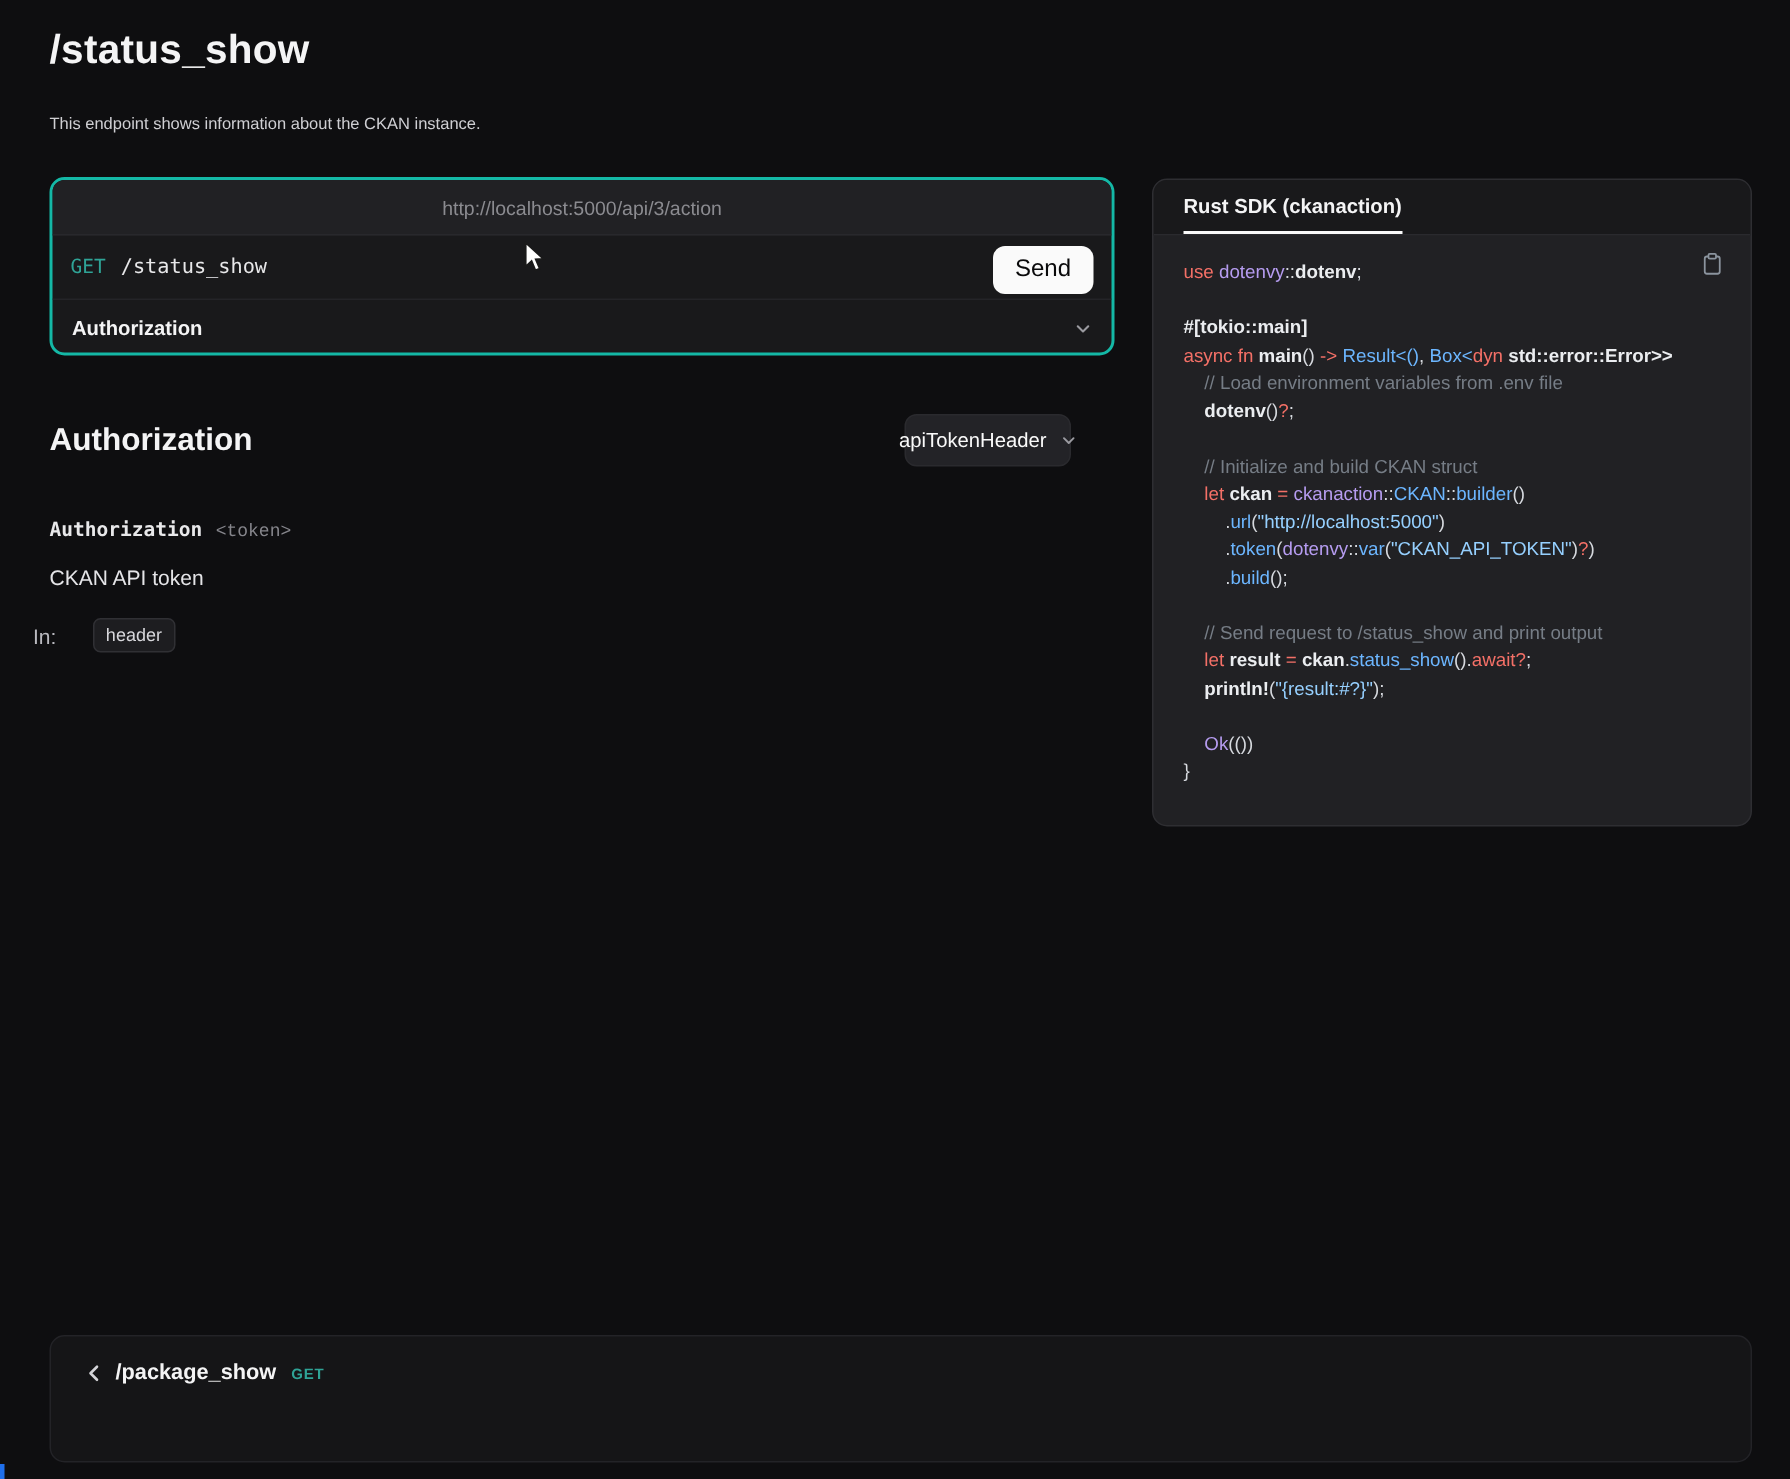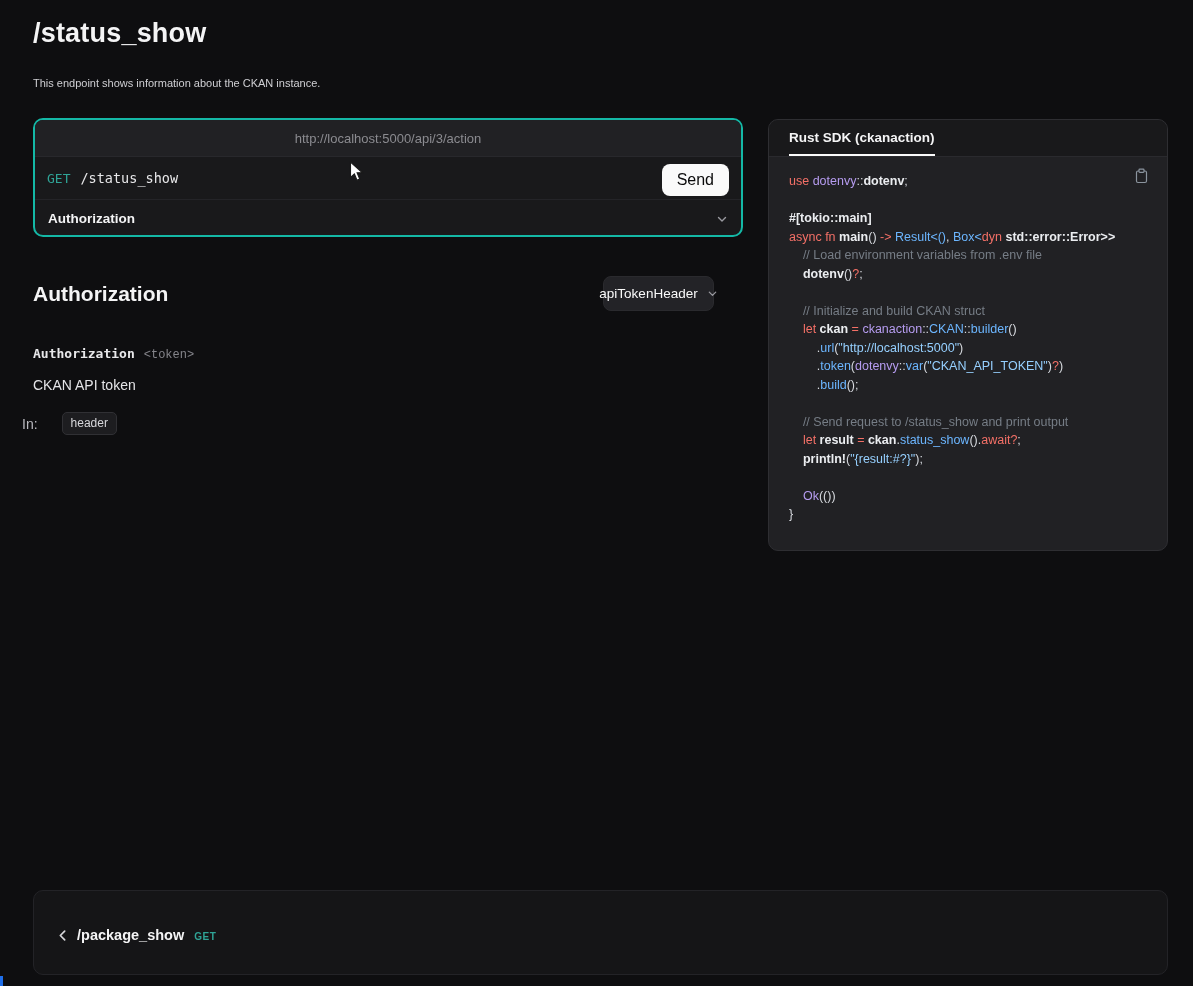--- a/index.html
+++ b/index.html
@@ -104,21 +104,21 @@
   .tk-t { color: #6cb6ff; }
   .tk-s { color: #96d0ff; }
   .tk-c { color: #767d86; }
   .tk-p { color: #d6d9de; }
   .tk-b { color: #ebedf0; font-weight: 700; }
 
   
   .footer-card {
     position: absolute; left: 33px; top: 890px; width: 1135px; height: 85px;
     background: #151517; border: 1px solid #232327; border-radius: 10px;
-    padding: 36px 22px; cursor: pointer;
+    padding: 16px 22px; cursor: pointer;
   }
   .footer-row { display: flex; align-items: center; gap: 8px; }
   .footer-chev { color: #d4d4d8; display: inline-flex; }
   .footer-title { font-size: 14.5px; font-weight: 700; color: #f4f4f5; }
   .footer-method { font-size: 10px; font-weight: 700; letter-spacing: 0.5px; color: var(--method-color); margin-left: 2px; margin-top: 2px; }
   .footer-sub { margin-top: 8px; font-size: 14px; color: #9d9da3; margin-left: 20px; }
 
   
   .blue-sliver { position: absolute; left: 0; top: 976px; width: 3px; height: 10px; background: #1f6feb; }
   .cursor { position: absolute; left: 349px; top: 161px; pointer-events: none; }

